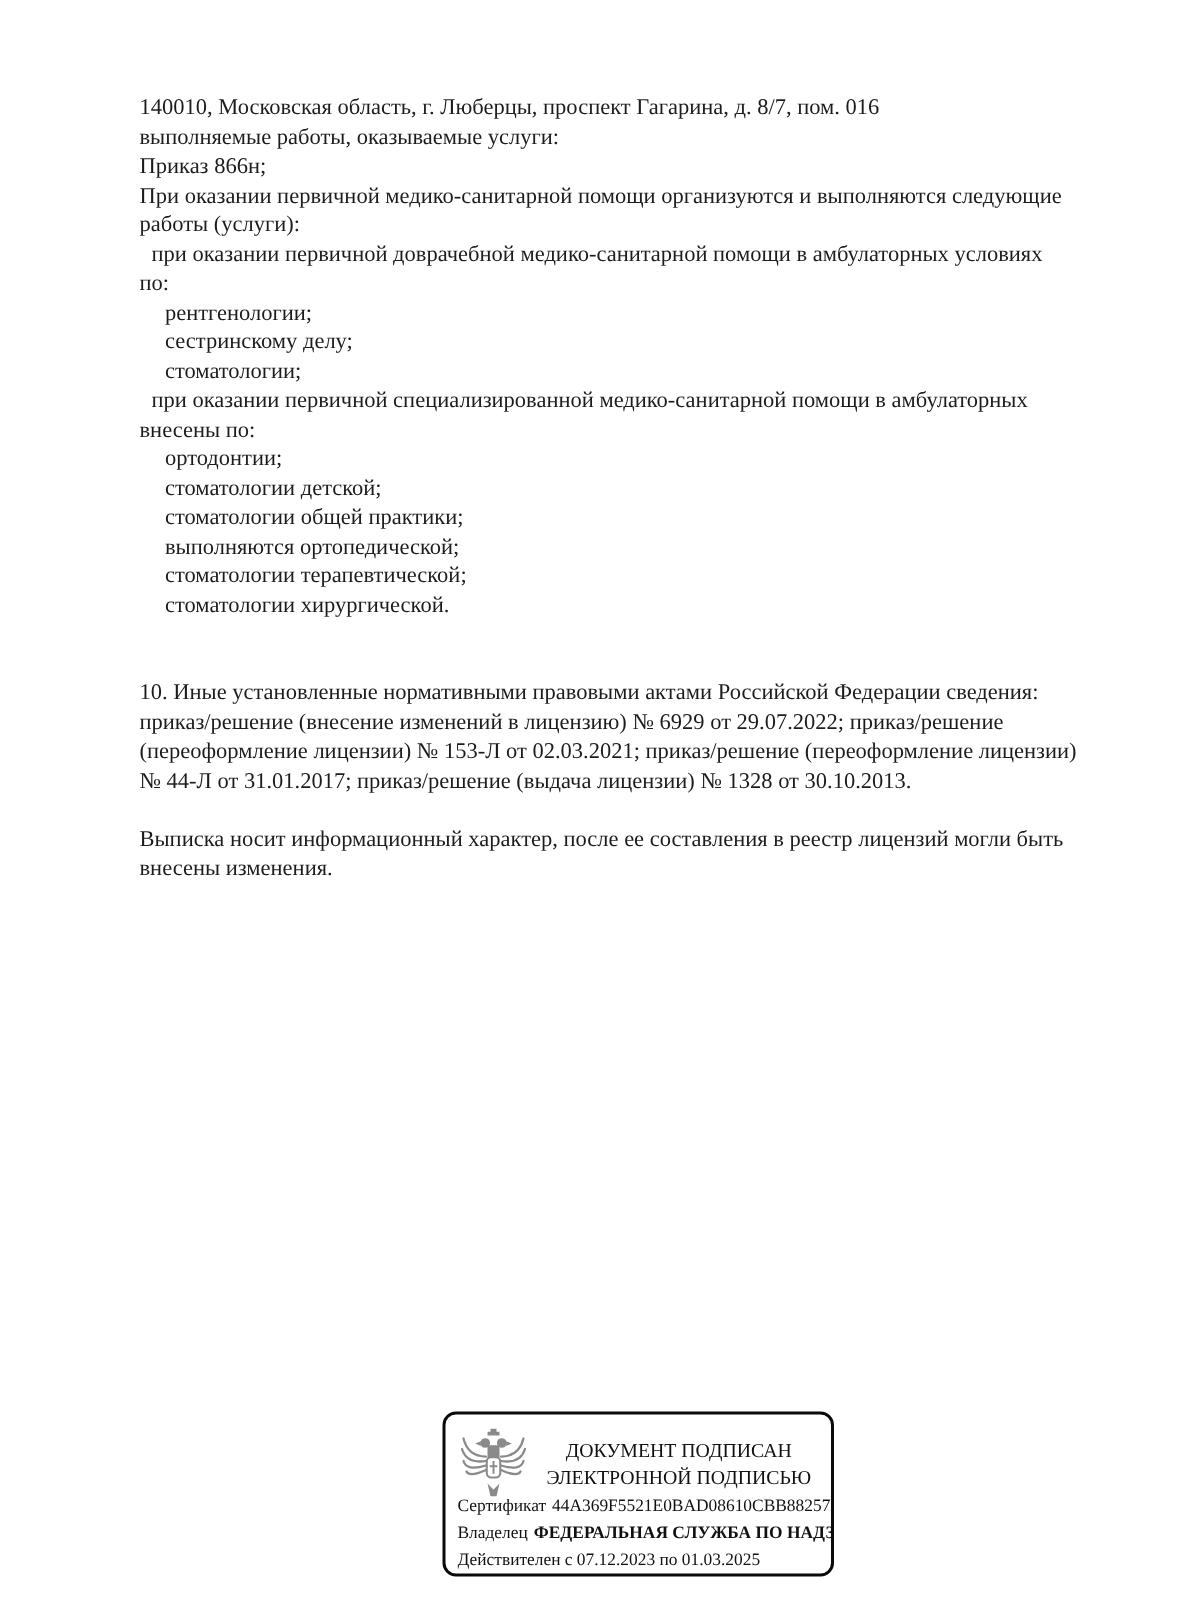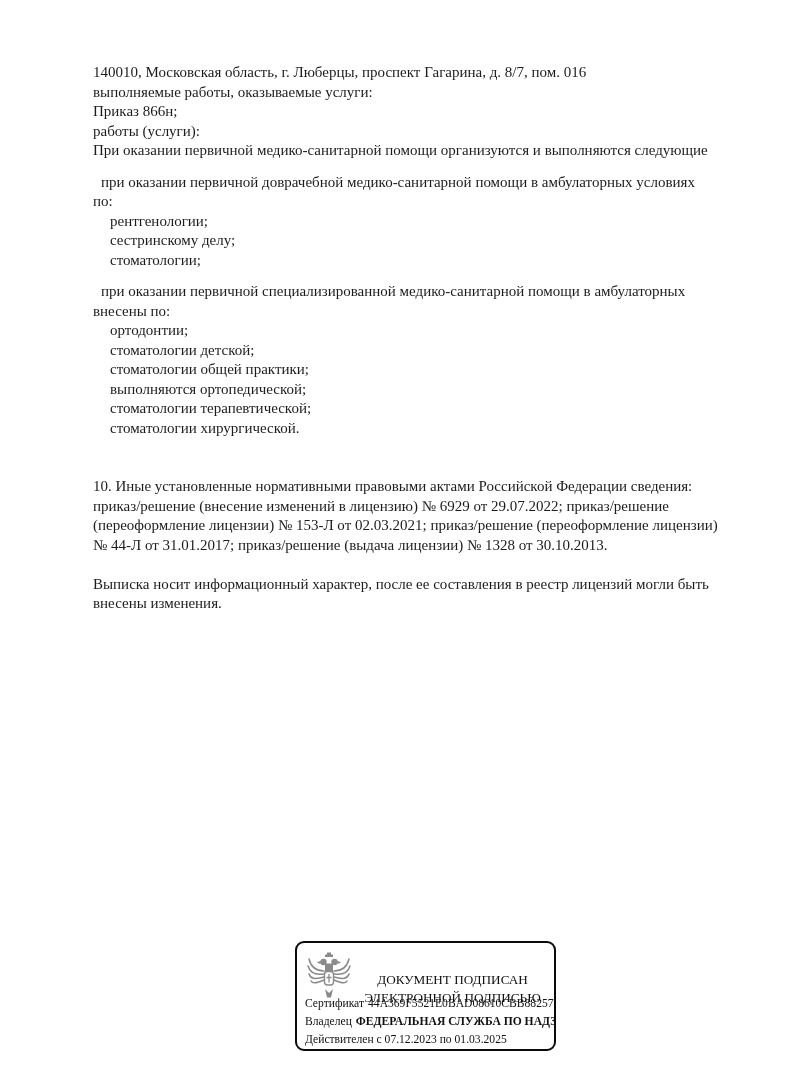--- a/index.html
+++ b/index.html
@@ -15,37 +15,37 @@
 
   
   .doc-body {
     position: absolute;
     left: 93px; top: 63px;
     width: 672px;
     font-size: 15px;
     line-height: 19.5px;
   }
   .line { white-space: pre; min-height: 19.5px; }
-  .line.i1 { padding-left: 8px; margin-top: 12px; }
+  .line.i1 { padding-left: 8px; }
   .line.i2 { padding-left: 17px; }
 
   
   .stamp {
     position: absolute;
     left: 295px; top: 941px;
     width: 261px; height: 110px;
     border: 2.5px solid #0a0a0a;
     border-radius: 9px;
     background: #ffffff;
     overflow: hidden;
   }
   .stamp-emblem { position: absolute; left: 9px; top: 6px; width: 46px; height: 52px; }
   .stamp-title {
     position: absolute;
-    left: 57px; right: 3px; top: 28px;
+    left: 57px; right: 3px; top: 15px;
     text-align: center;
     font-size: 13.2px;
     line-height: 17.5px;
     color: #111111;
   }
   .stamp-rows {
     position: absolute;
     left: 8px; right: 0; top: 52px;
     font-size: 11.6px;
     line-height: 18.2px;
@@ -58,22 +58,22 @@
 </head>
 <body>
 
 <div class="doc-page">
 
   <div class="doc-body">
 
   <div class="line">140010, Московская область, г. Люберцы, проспект Гагарина, д. 8/7, пом. 016</div>
       <div class="line">выполняемые работы, оказываемые услуги:</div>
       <div class="line">Приказ 866н;</div>
+      <div class="line">При оказании первичной медико-санитарной помощи организуются и выполняются следующие</div>
       <div class="line">работы (услуги):</div>
-      <div class="line">При оказании первичной медико-санитарной помощи организуются и выполняются следующие</div>
       <div class="line i1">при оказании первичной доврачебной медико-санитарной помощи в амбулаторных условиях</div>
       <div class="line">по:</div>
       <div class="line i2">рентгенологии;</div>
       <div class="line i2">сестринскому делу;</div>
       <div class="line i2">стоматологии;</div>
       <div class="line i1">при оказании первичной специализированной медико-санитарной помощи в амбулаторных</div>
       <div class="line">внесены по:</div>
       <div class="line i2">ортодонтии;</div>
       <div class="line i2">стоматологии детской;</div>
       <div class="line i2">стоматологии общей практики;</div>

